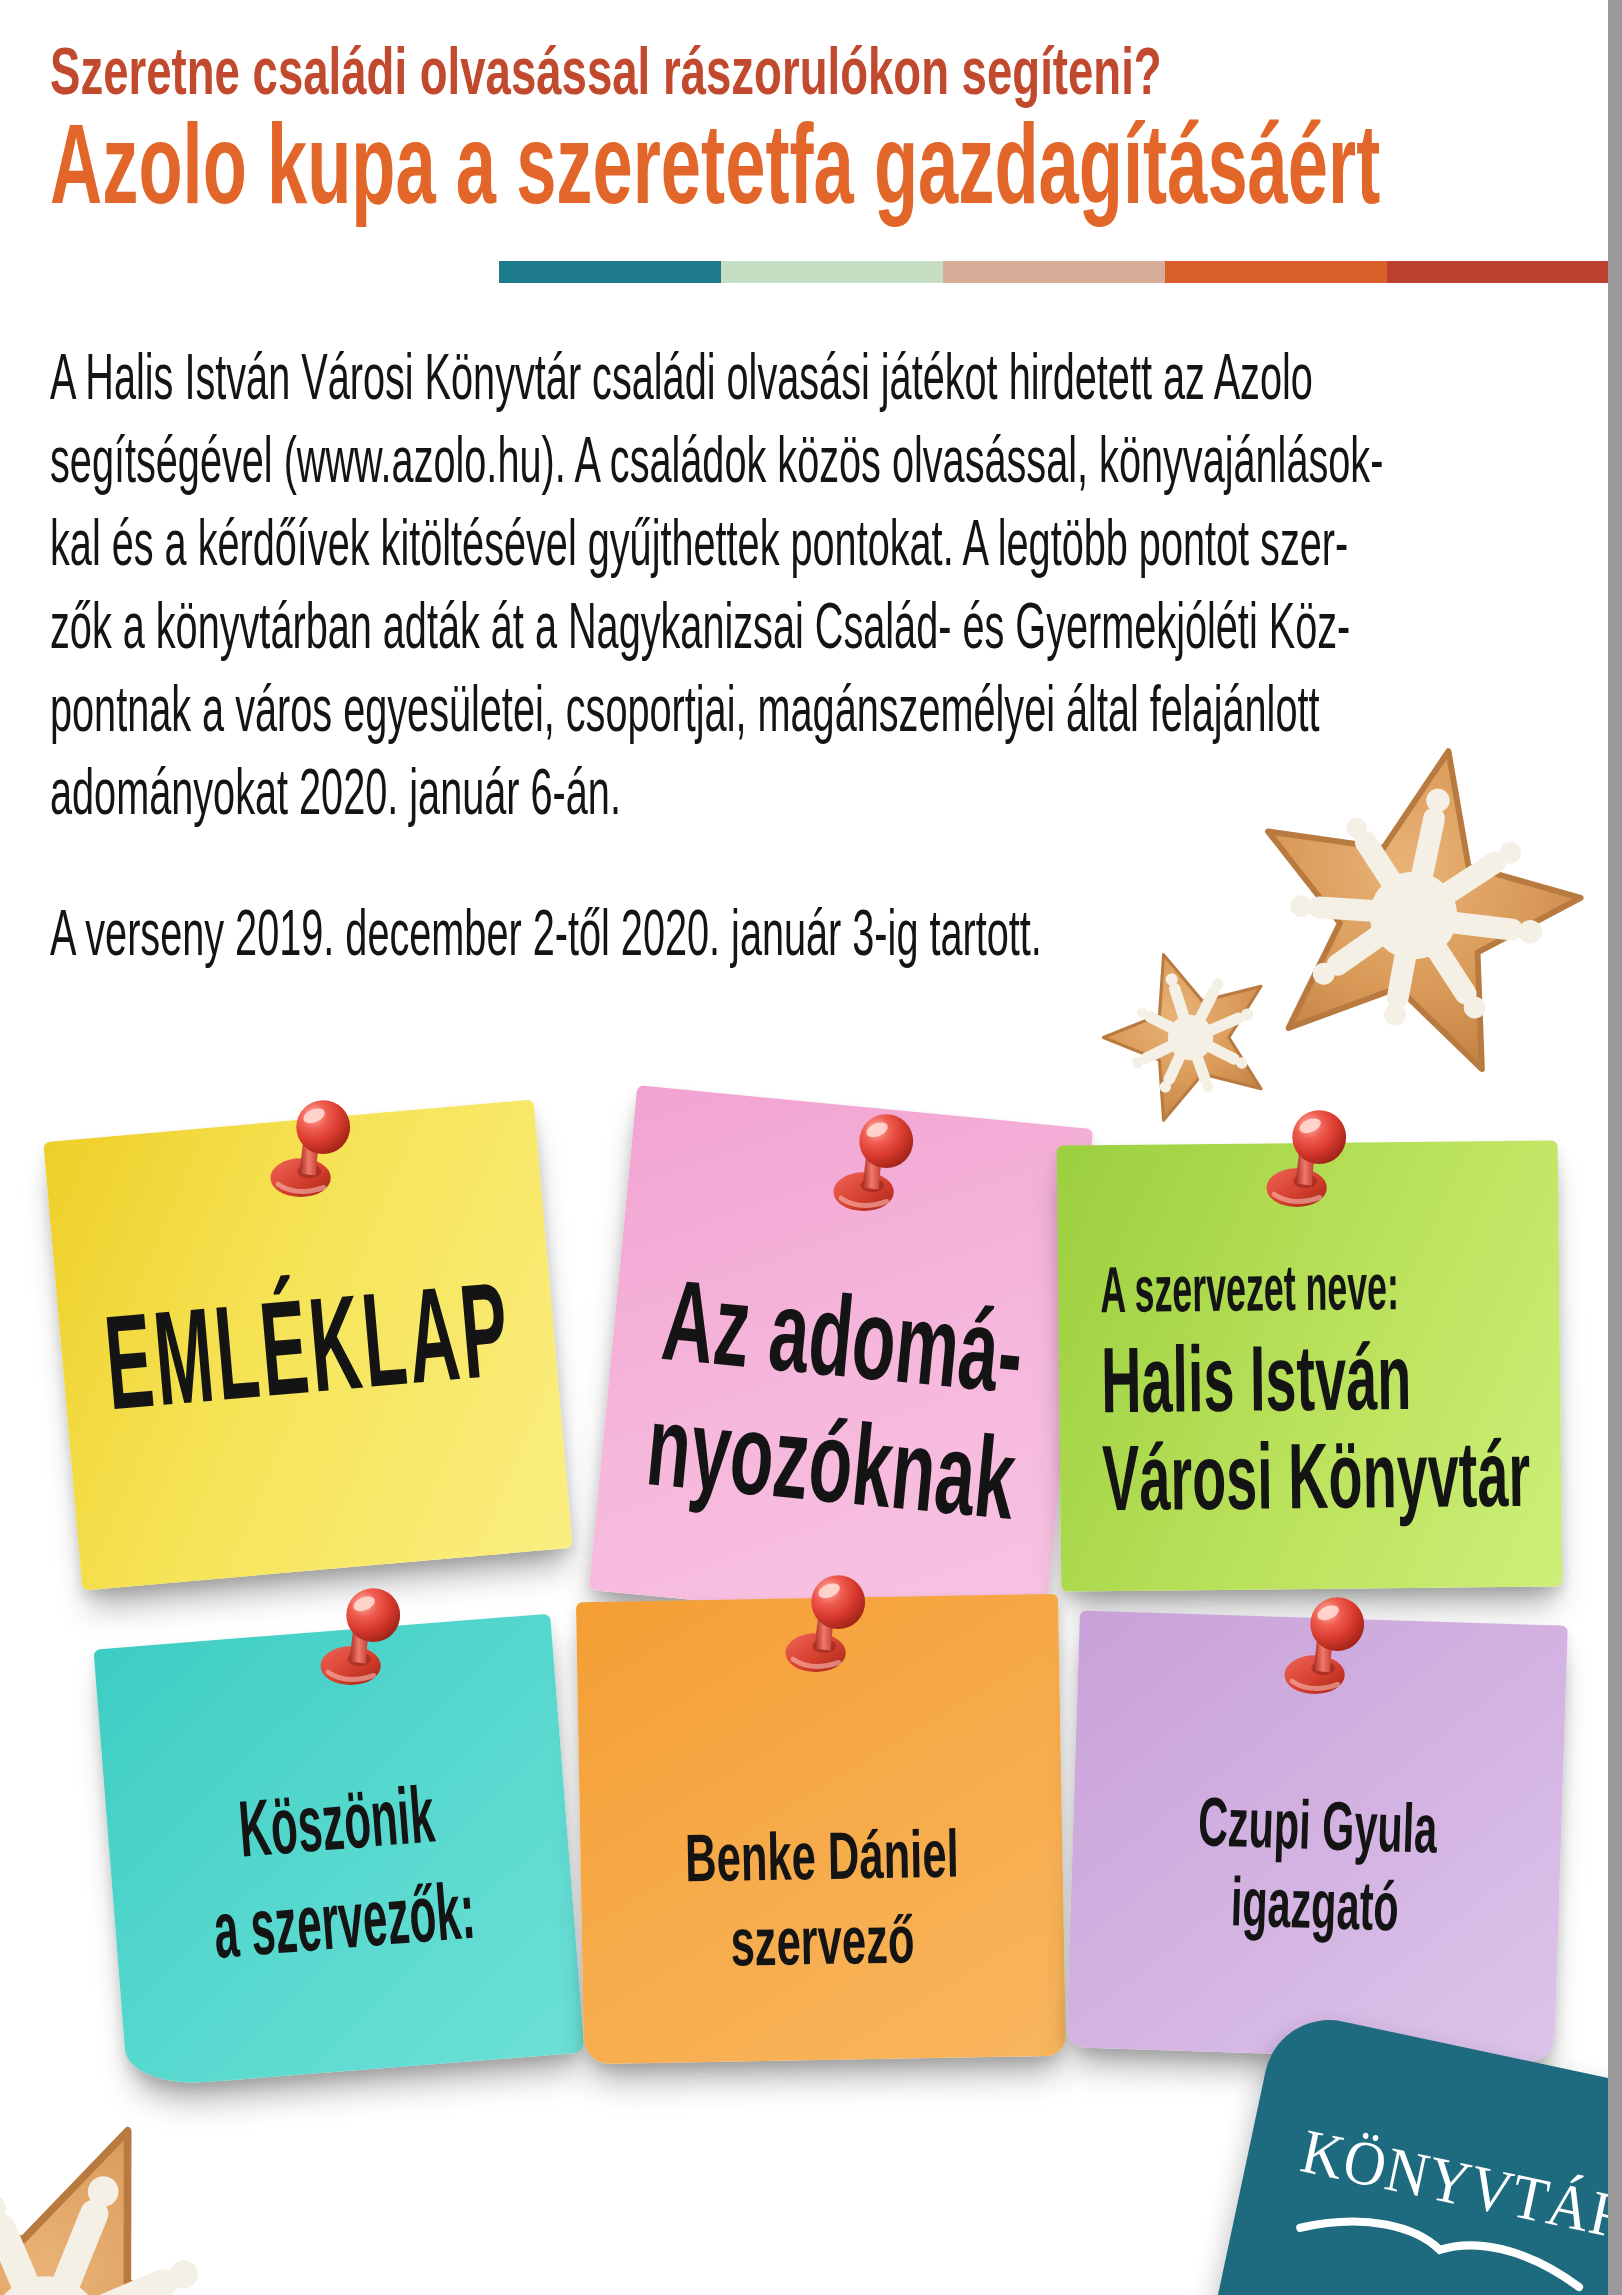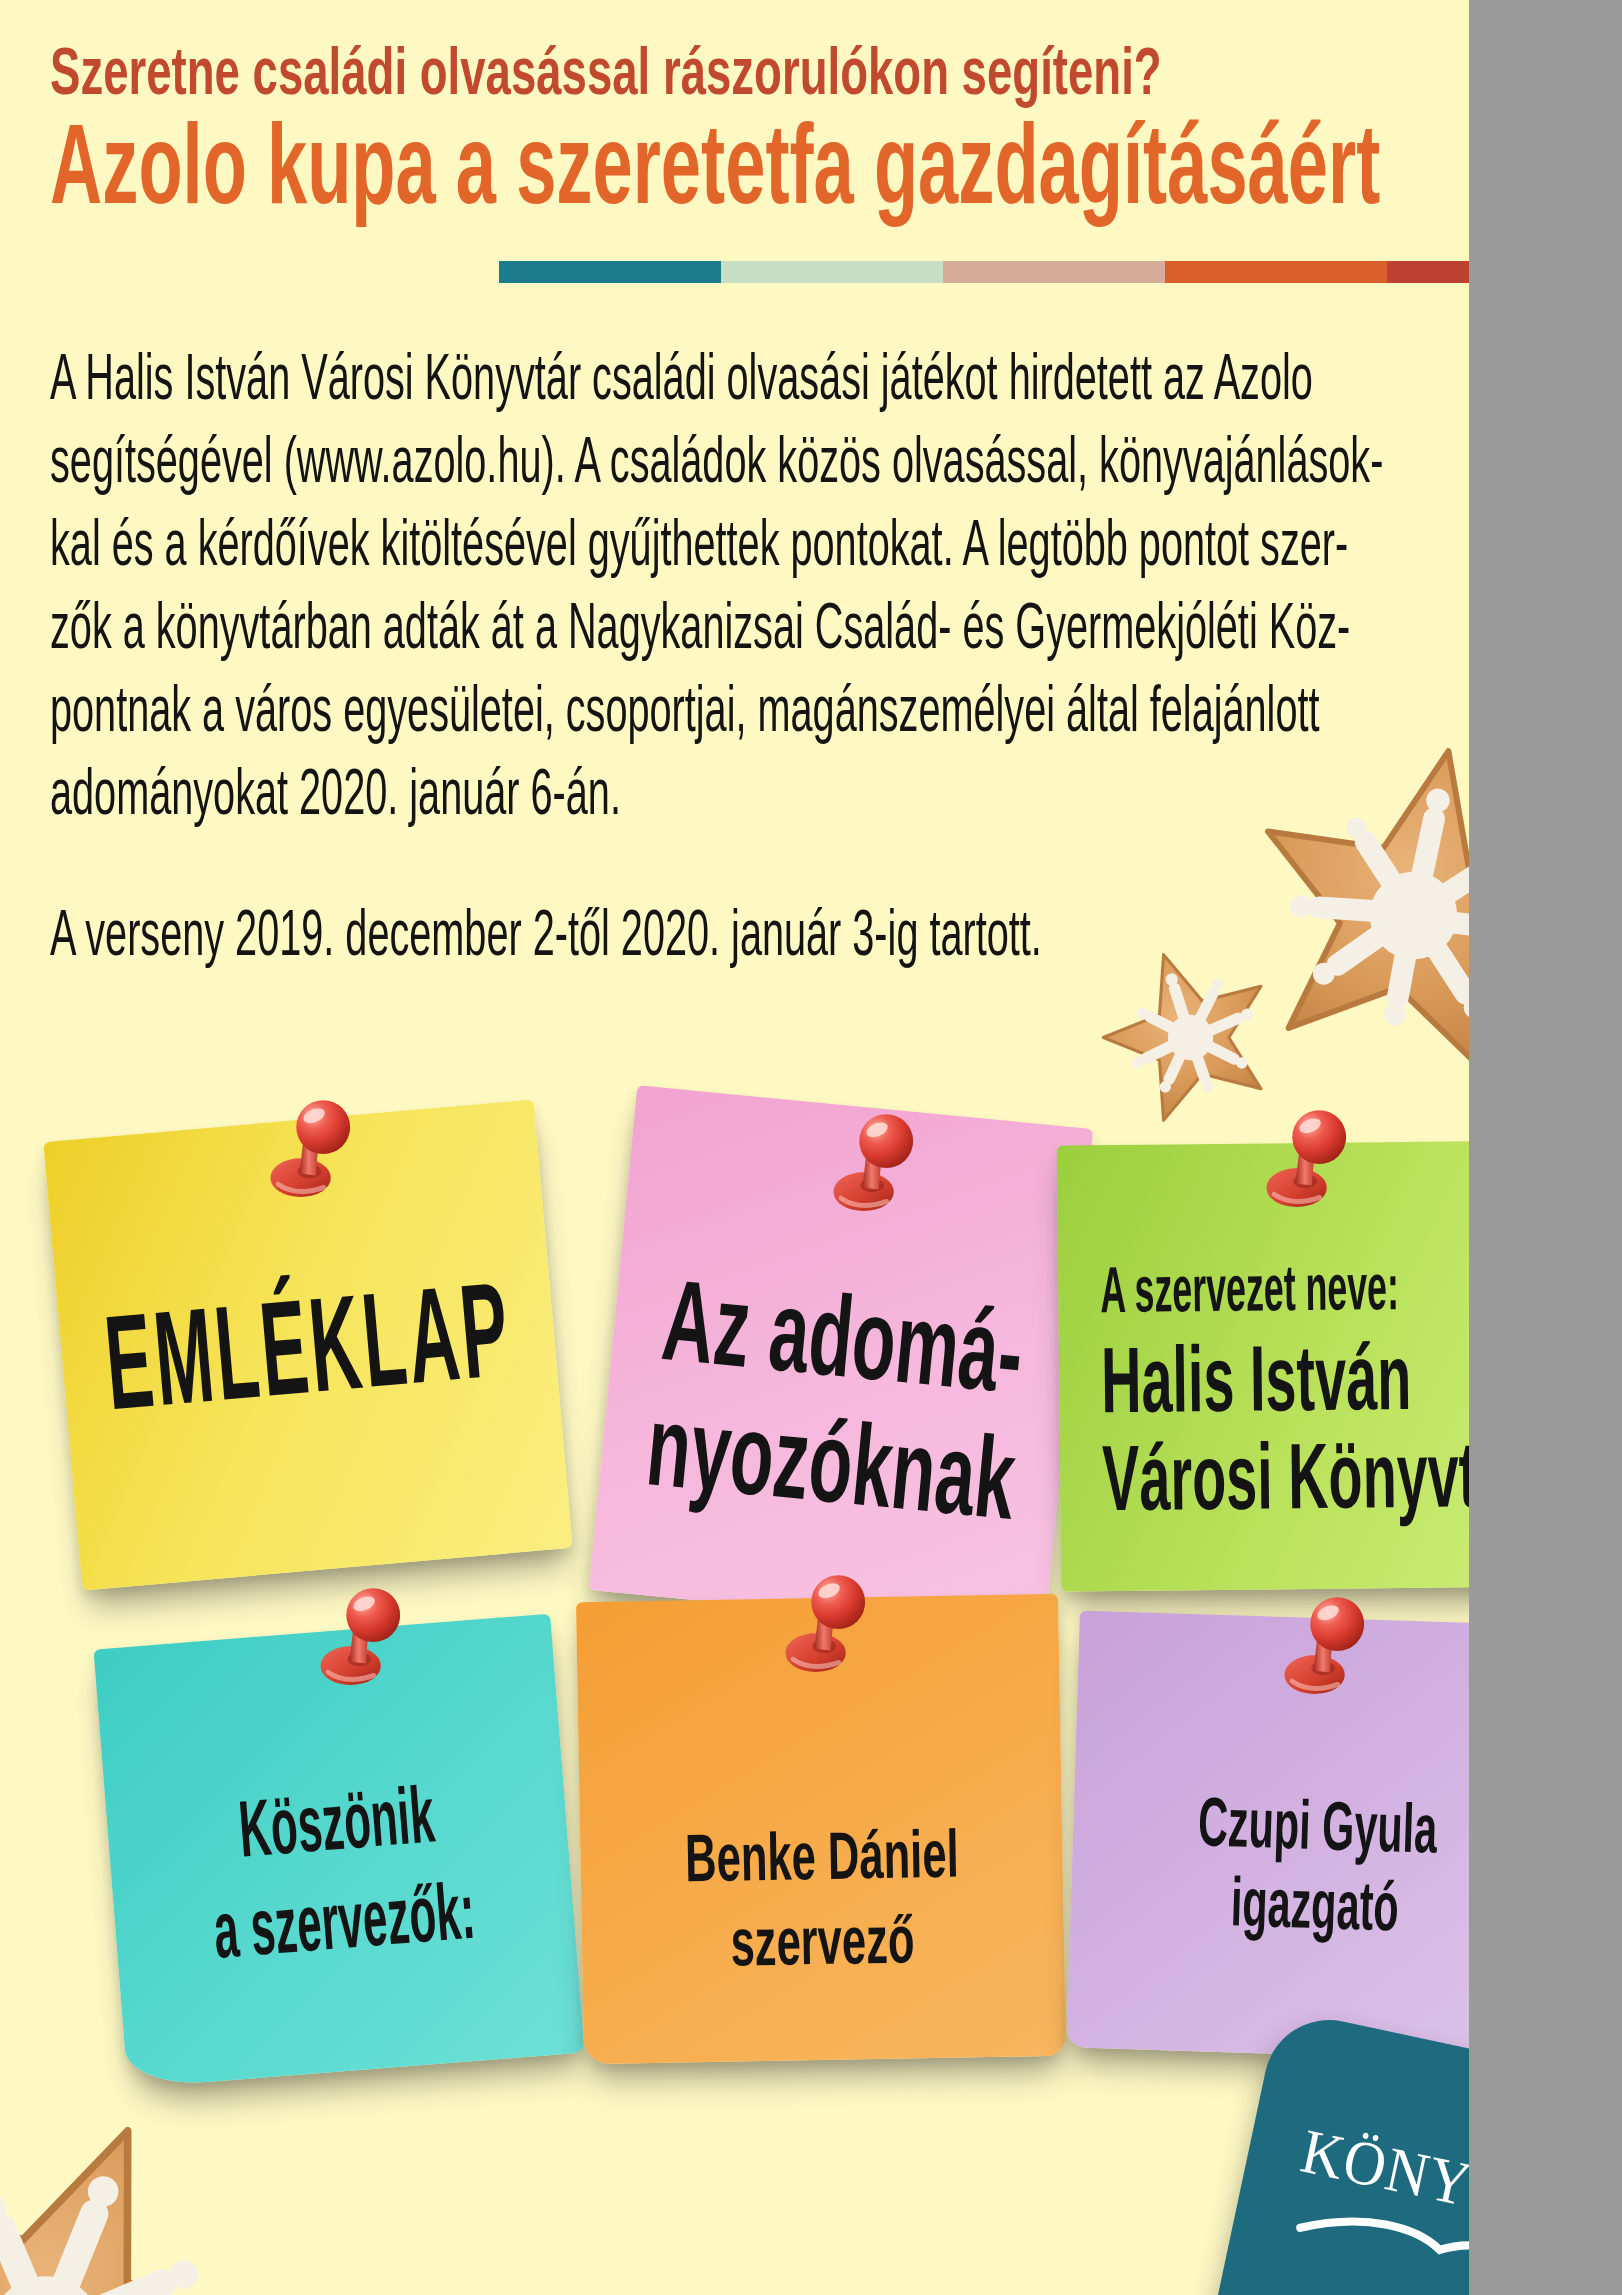--- a/index.html
+++ b/index.html
@@ -1,17 +1,17 @@
 <!DOCTYPE html>
 <html style="font-size:10.5px"><head>
 <meta charset="utf-8">
 <style>
   html,body{margin:0;padding:0;background:#9a9a9a;}
   #canvas{
-    position:relative;width:1469px;height:2295px;background:#fef9c3;
+    position:relative;width:1608px;height:2295px;background:#ffffff;
     overflow:hidden;font-family:"Liberation Sans",sans-serif;
   }
   
   .kicker{
     position:absolute;left:50px;top:34px;font-size:67px;line-height:73px;
     font-weight:bold;color:#c14a2e;white-space:nowrap;
     transform:scaleX(.68);transform-origin:left top;
   }
   .title{
     position:absolute;left:50px;top:102px;font-size:113px;line-height:124px;

